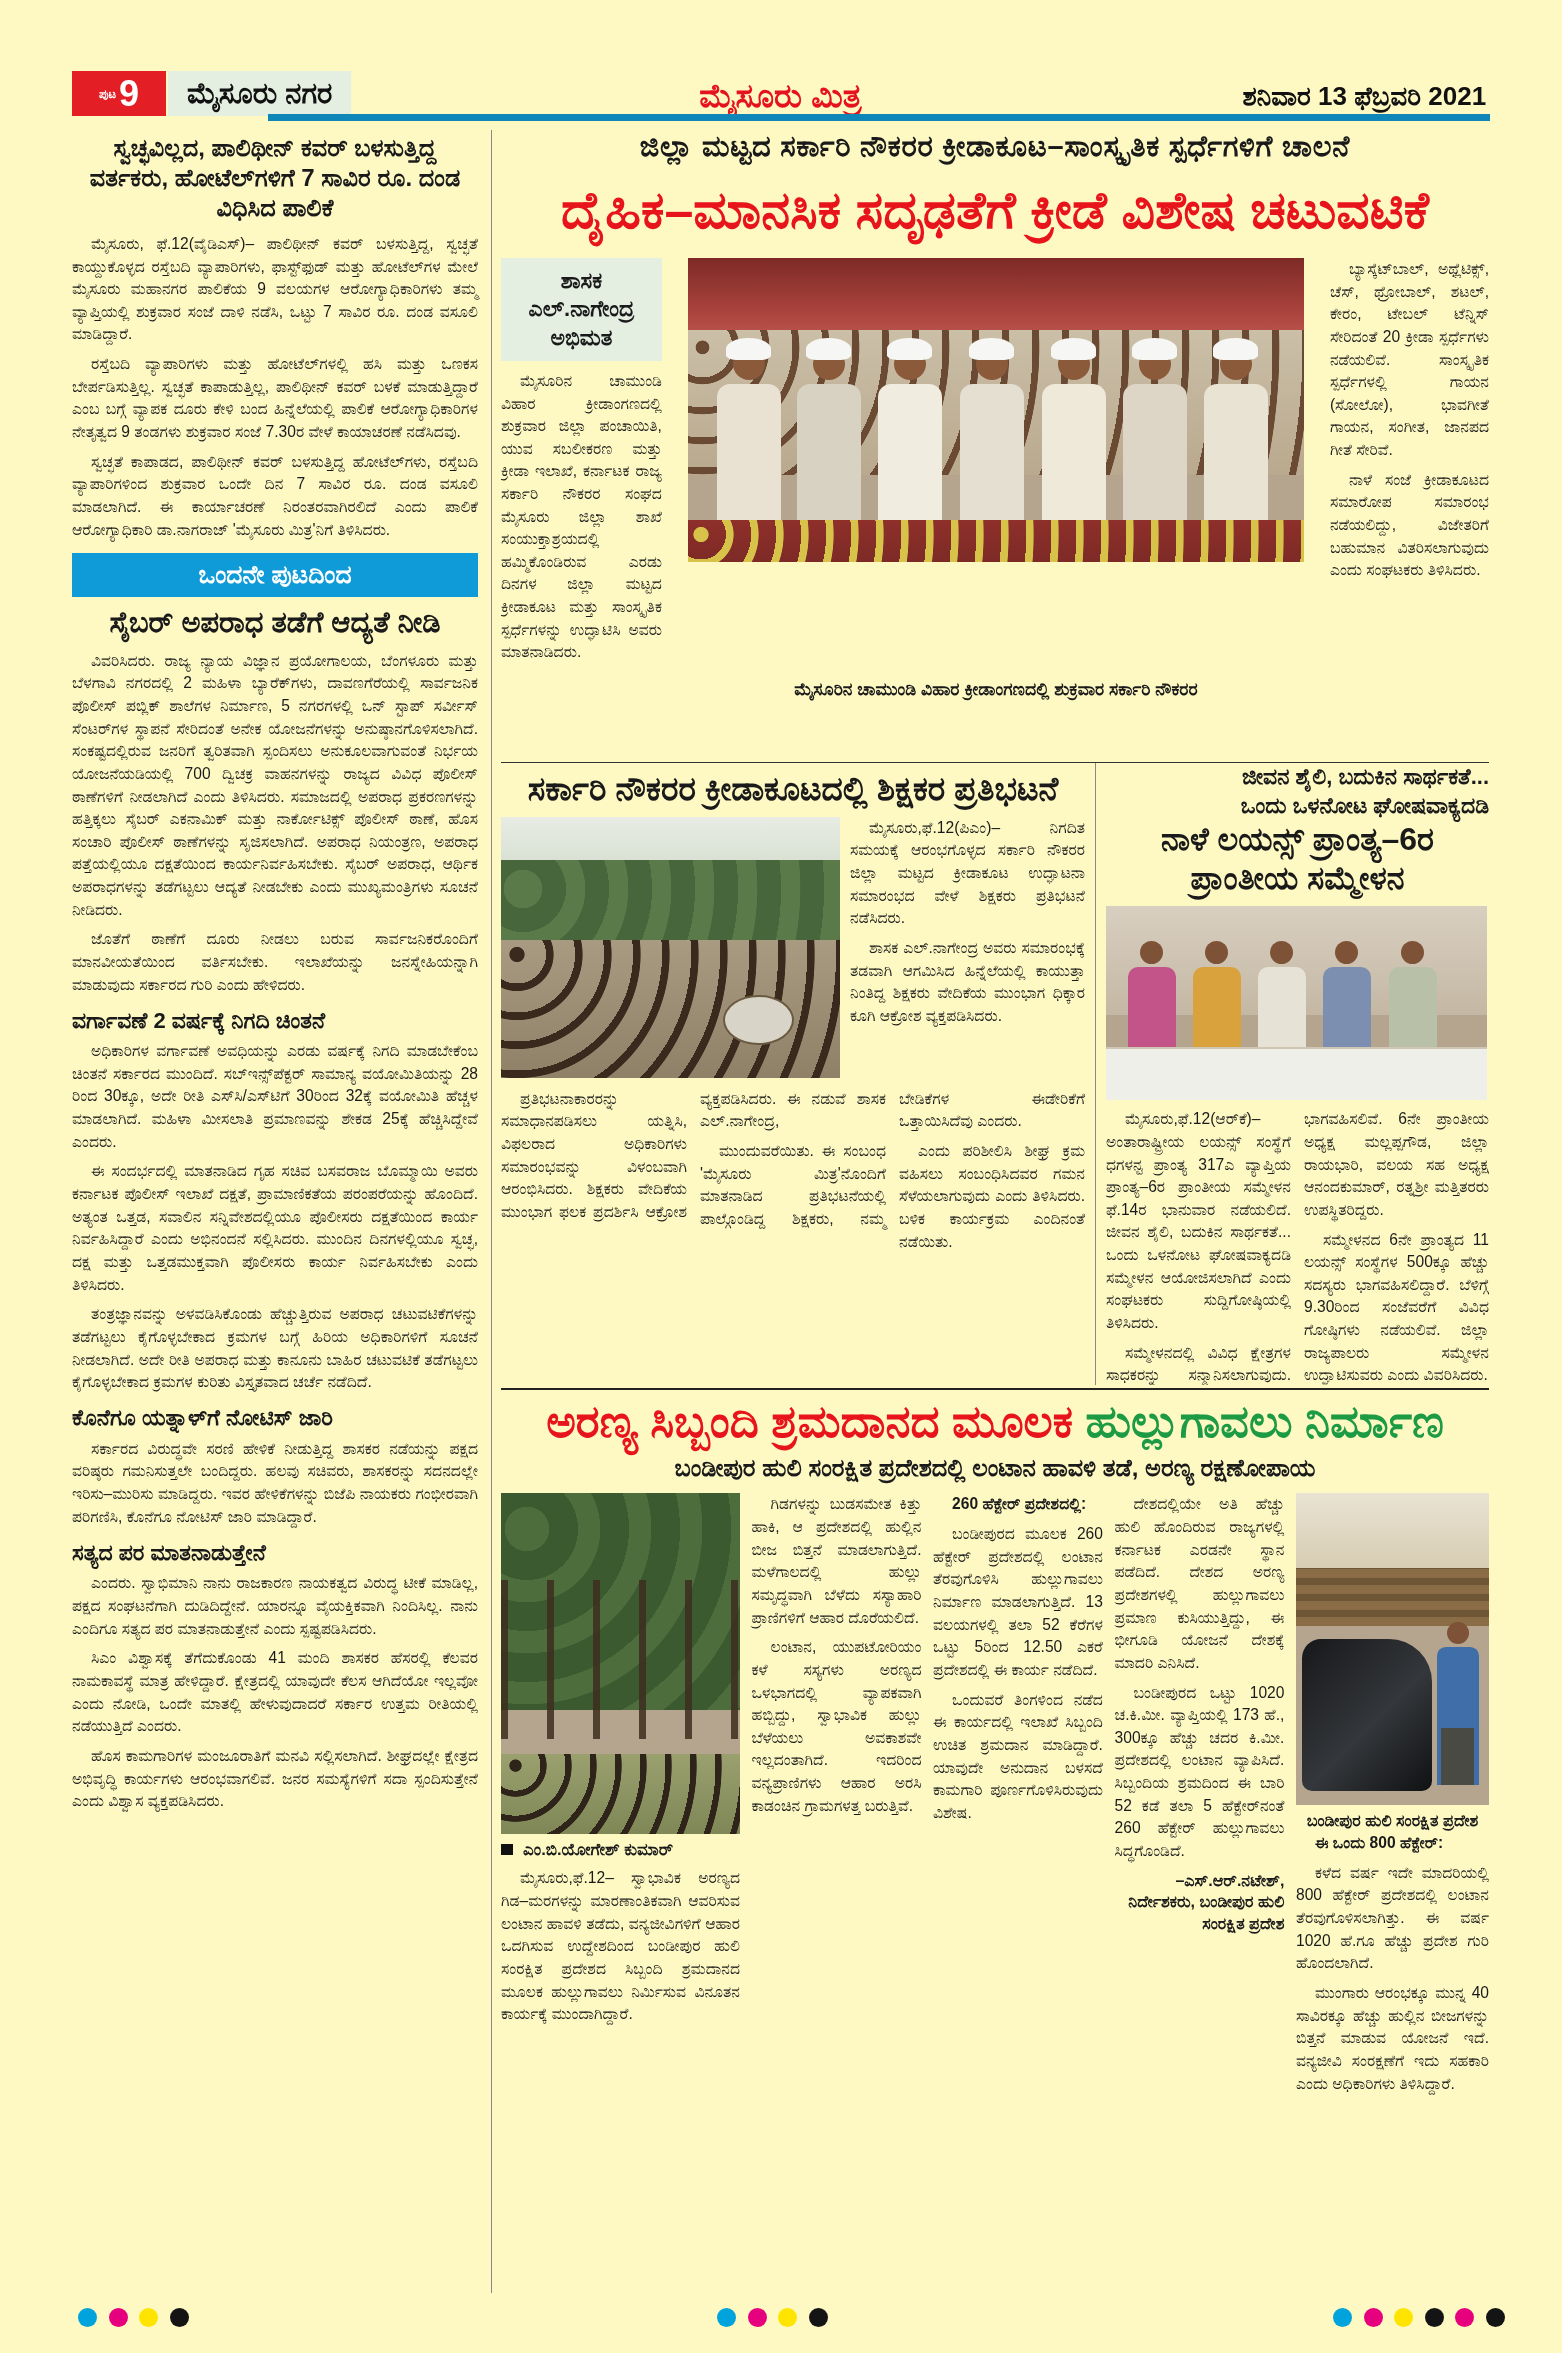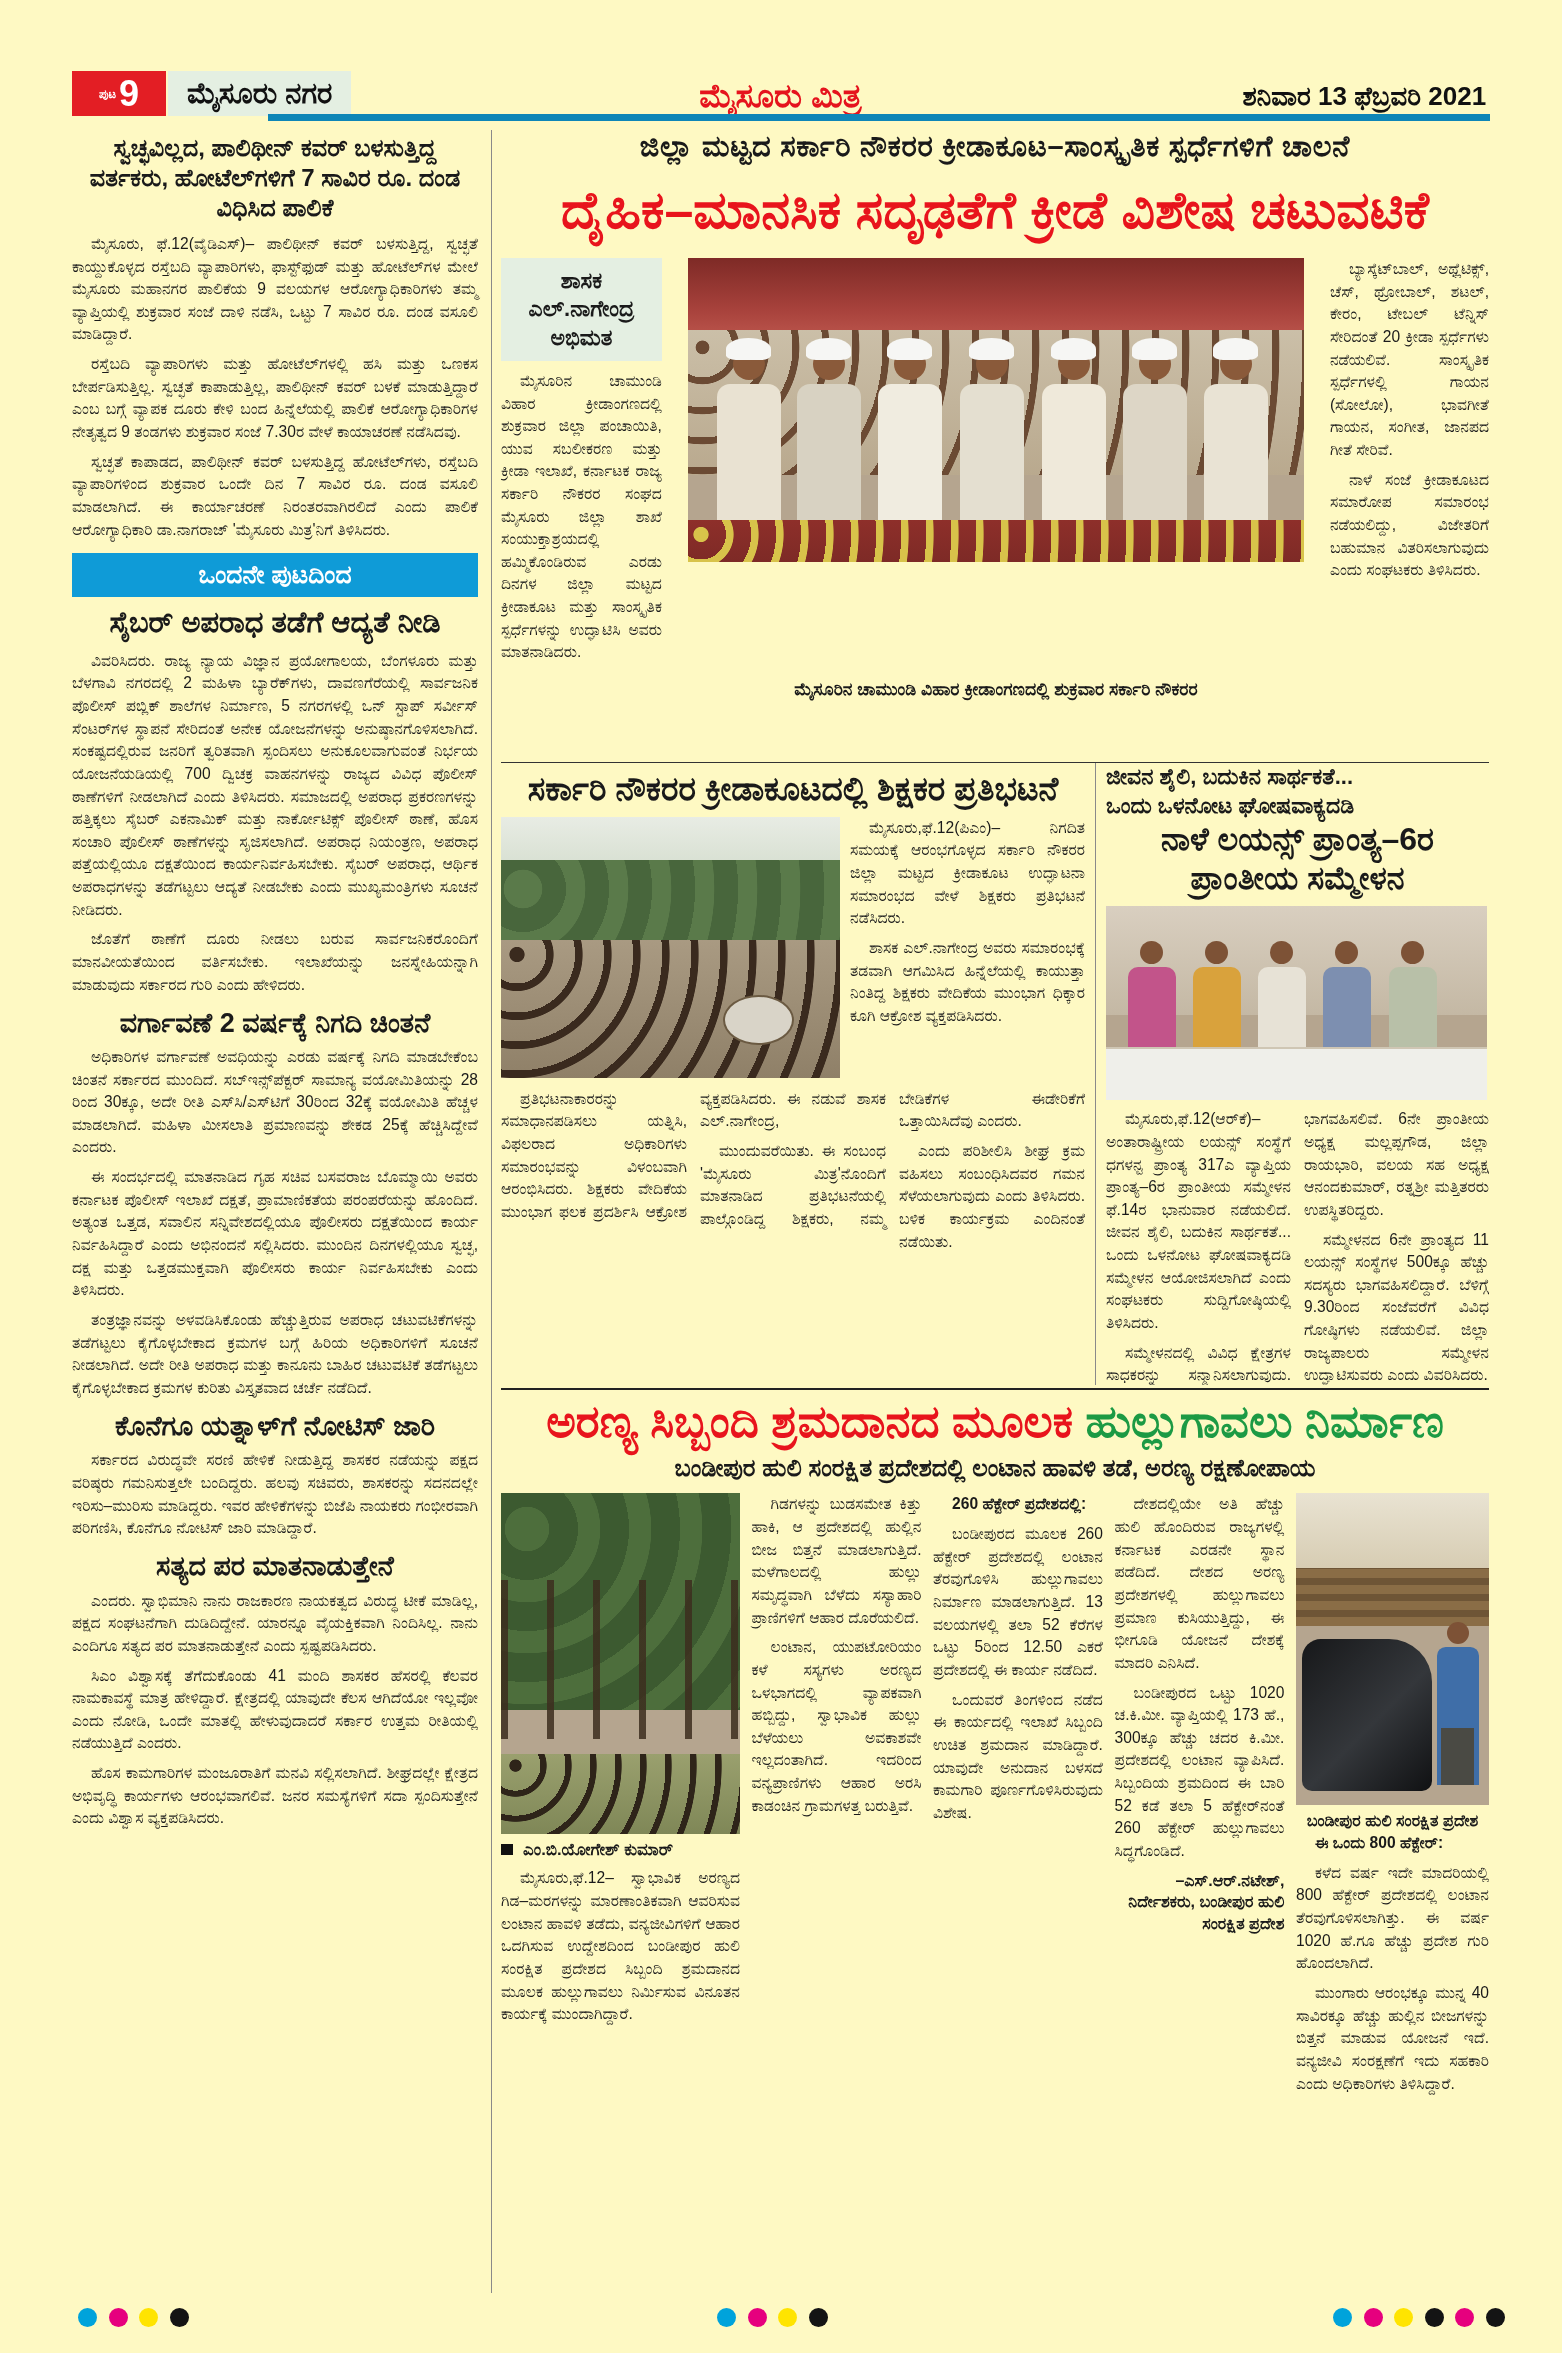--- a/index.html
+++ b/index.html
@@ -12,21 +12,21 @@
   .badge .lbl{color:#fff;font-size:11.6px;font-weight:bold;}
   .badge .num{color:#fff;font-size:36px;font-weight:bold;line-height:1;}
   .sect{position:absolute;left:96px;top:0;height:45px;background:#e4efe2;
         display:flex;align-items:center;padding:0 19px;font-size:29px;font-weight:bold;color:#111;}
   .mast{position:absolute;left:0;right:0;top:5.8px;text-align:center;
         font-size:33px;font-weight:bold;color:#e5131d;}
   .hdate{position:absolute;right:2.9px;top:10px;font-size:26px;font-weight:bold;color:#111;}
   .hrule{position:absolute;left:268px;top:114px;width:1222px;height:6.5px;background:#0e86b7;}
   
   p.b{font-size:15.6px;line-height:1.45;text-align:justify;margin:0 0 7.2px 0;text-indent:19px;}
-  .subh{font-size:27px;font-weight:bold;text-align:center;margin:11.6px 0 7.2px;line-height:1.15;}
+  .subh{font-size:22px;font-weight:bold;margin:11.6px 0 7.2px;line-height:1.15;}
   
   .leftcol{position:absolute;left:72px;top:130px;width:406px;height:2163px;
            border-right:1.4px solid #8a8a8a;padding-right:13px;overflow:hidden;}
   .a1h{font-size:24px;font-weight:bold;text-align:center;line-height:1.25;margin:2.9px 0 10px;}
   .banner{background:#0f9bd7;color:#fff;font-size:25px;font-weight:bold;
           text-align:center;padding:7.2px 0;margin:11.6px 0 8.7px;}
   .a2h{font-size:29px;font-weight:bold;text-align:center;margin:2.9px 0 10px;}
   
   .lead{position:absolute;left:501px;top:130px;width:988px;height:629px;overflow:hidden;}
   .kick{font-size:29px;font-weight:bold;text-align:center;letter-spacing:0.7px;}
@@ -61,21 +61,21 @@
   .ptree{position:absolute;left:0;top:43px;right:0;height:87px;
          background:repeating-radial-gradient(circle at 22px 29px,#5a7a4a 0 19px,#48663c 19.6px 43px);}
   .pcrowd{position:absolute;left:0;bottom:0;right:0;height:138px;
      background:repeating-radial-gradient(circle at 16px 14.5px,#3a2a1e 0 7.2px,rgba(0,0,0,0) 8px 29px),
                 linear-gradient(#a99a82,#8f8068);}
   .pdrum{position:absolute;right:46px;bottom:33px;width:67px;height:46px;border-radius:50%;
          background:#d9d4c8;border:2.9px solid #6b5a42;}
   .pcol{flex:1;}
   .pbody{column-count:3;column-gap:13px;margin-top:10px;height:319px;overflow:hidden;}
   .lions{width:383px;padding-left:10px;}
-  .lih-s{font-size:22px;font-weight:bold;text-align:left;line-height:1.3;}
+  .lih-s{font-size:22px;font-weight:bold;text-align:right;line-height:1.3;}
   .lih-b{font-size:32px;font-weight:bold;text-align:center;line-height:1.2;}
   .liphoto{width:381px;height:194px;margin:8.7px 0;}
   .listage{position:absolute;left:0;top:0;right:0;height:109px;background:linear-gradient(#d9cfc0,#c4b8a4);}
   .litable{position:absolute;left:0;bottom:0;right:0;height:51px;background:#efefea;border-top:2.9px solid #cfc6b4;}
   .lip{position:absolute;bottom:46px;width:48px;height:87px;border-radius:10px 10px 0 0;}
   .lip:before{content:"";position:absolute;top:-26px;left:12.3px;width:23px;height:23px;border-radius:50%;background:#7d5236;}
   .libody{column-count:2;column-gap:13px;height:377px;overflow:hidden;}
   
   .forest{position:absolute;left:501px;top:1388px;width:988px;height:907px;overflow:hidden;border-top:2.2px solid #222;padding-top:7.2px;}
   .fhead{font-size:45px;font-weight:bold;text-align:center;line-height:1.1;}

